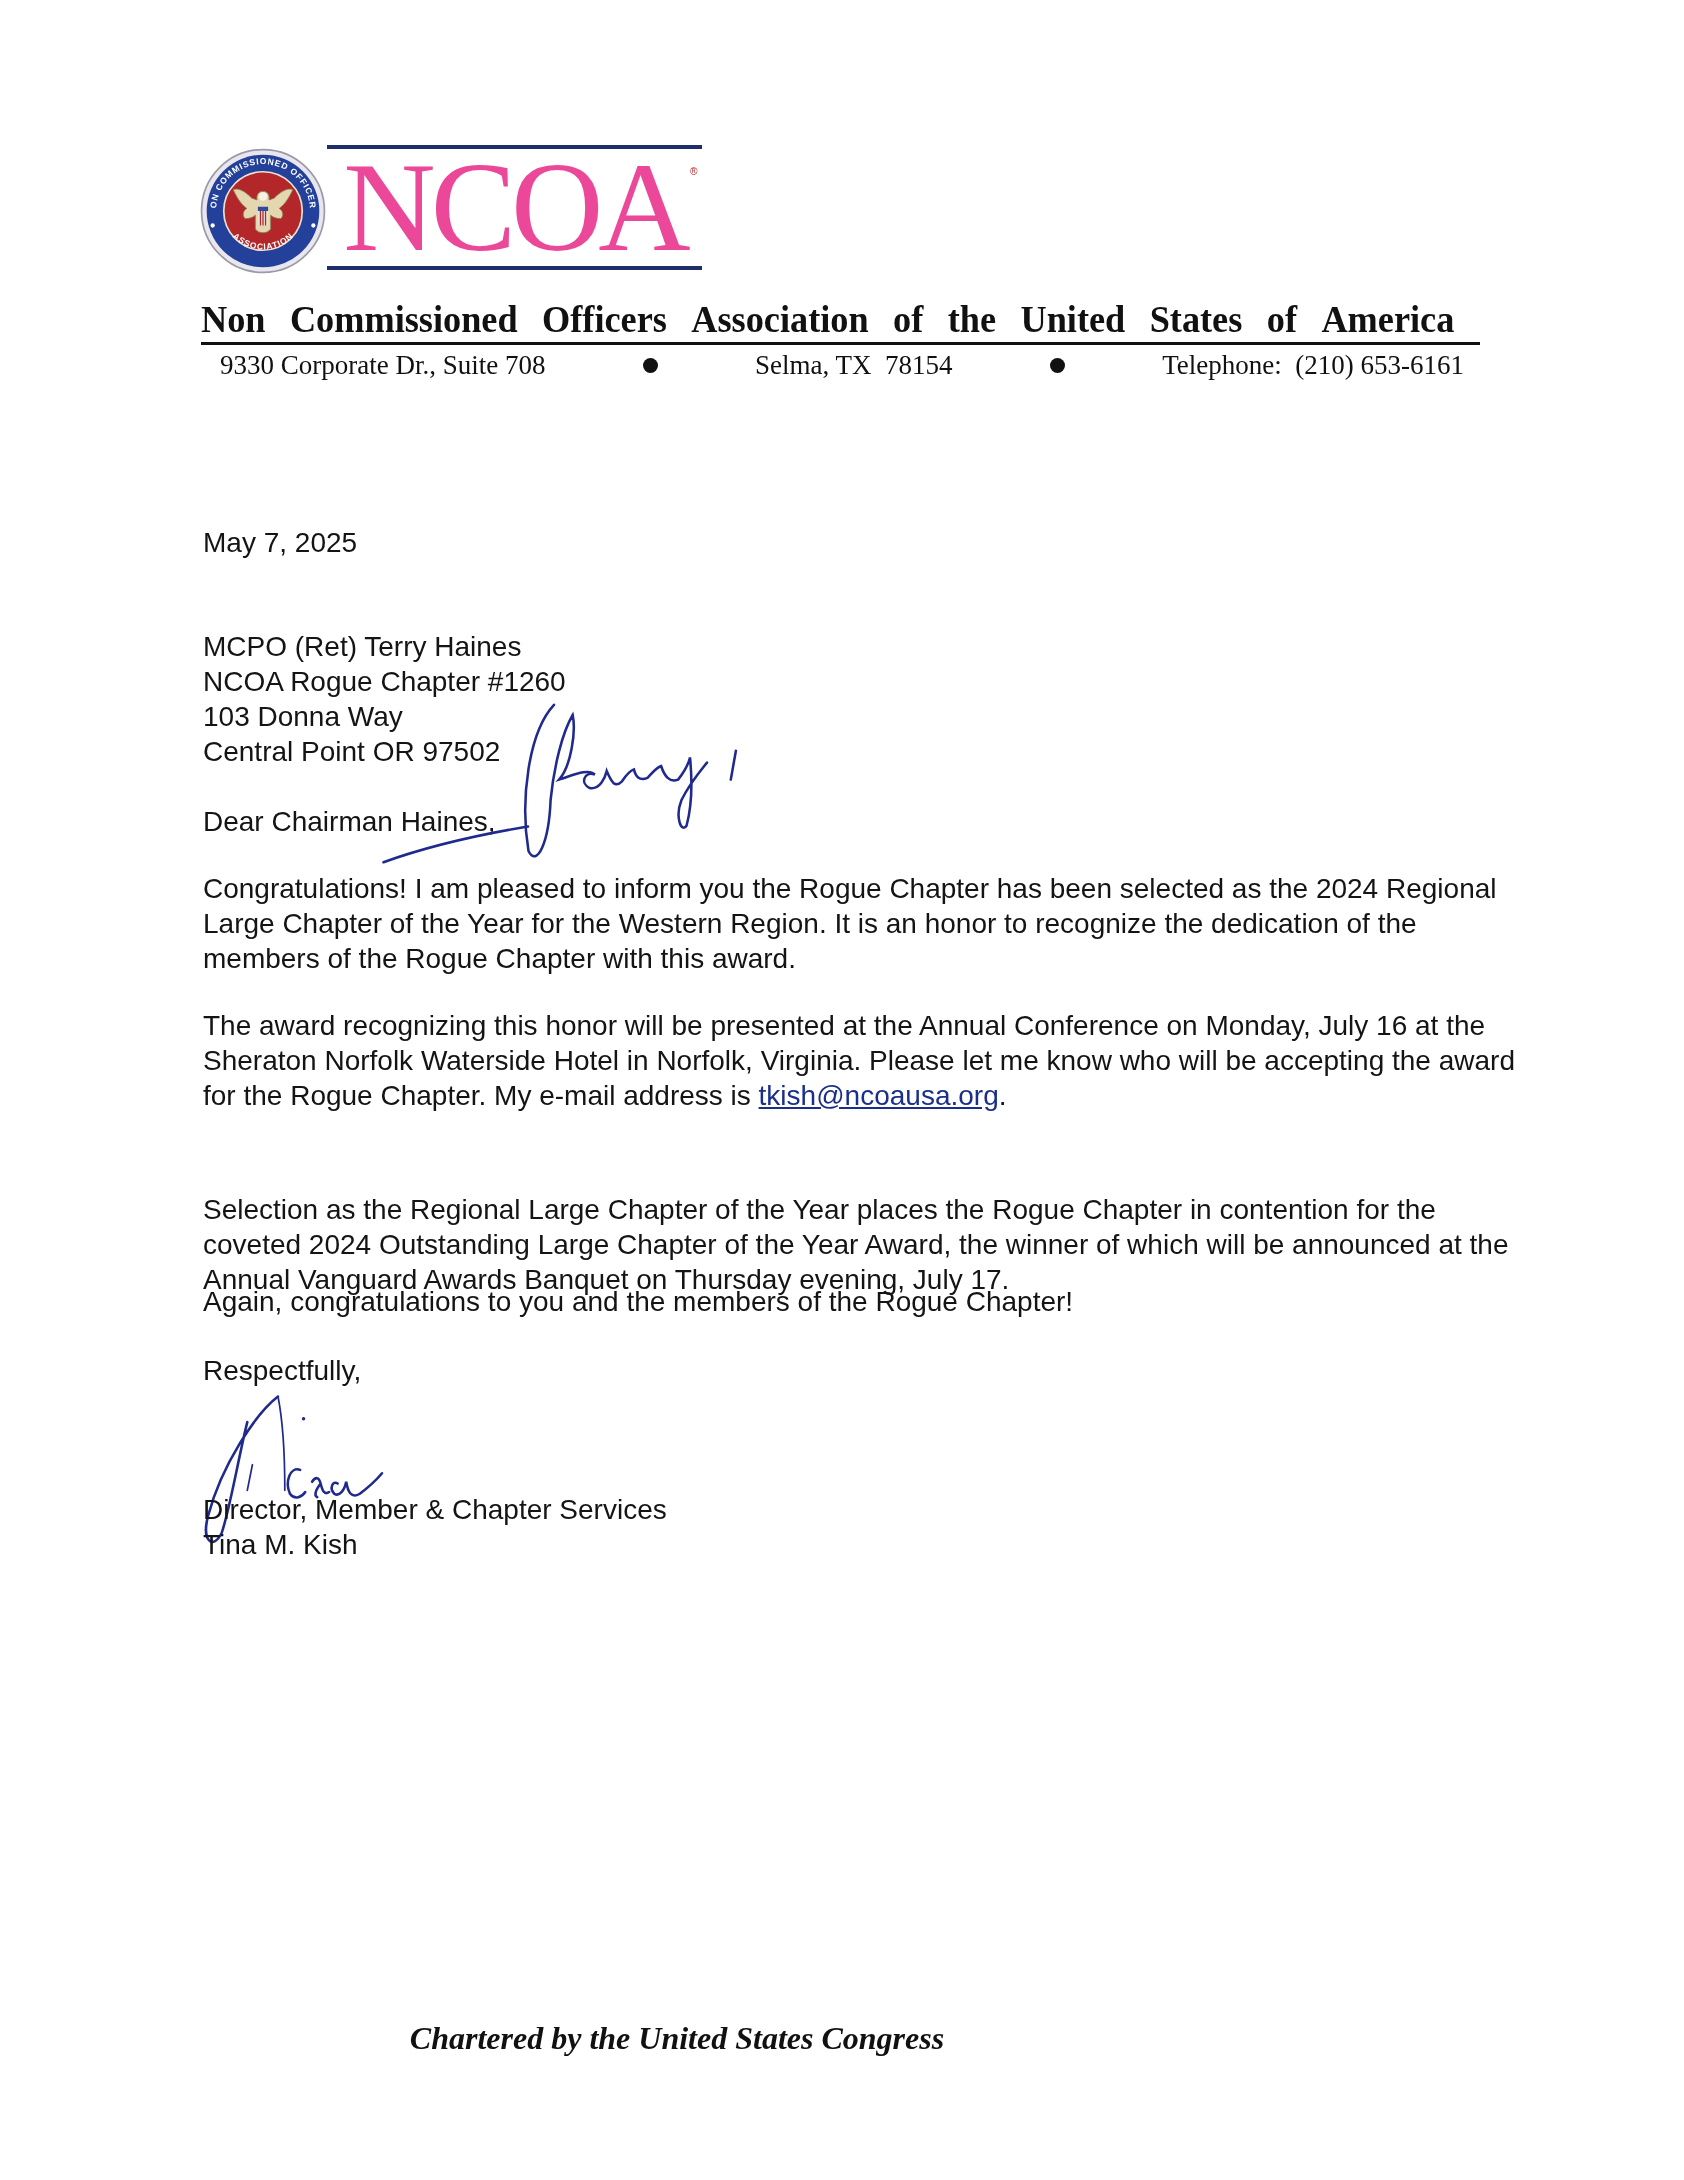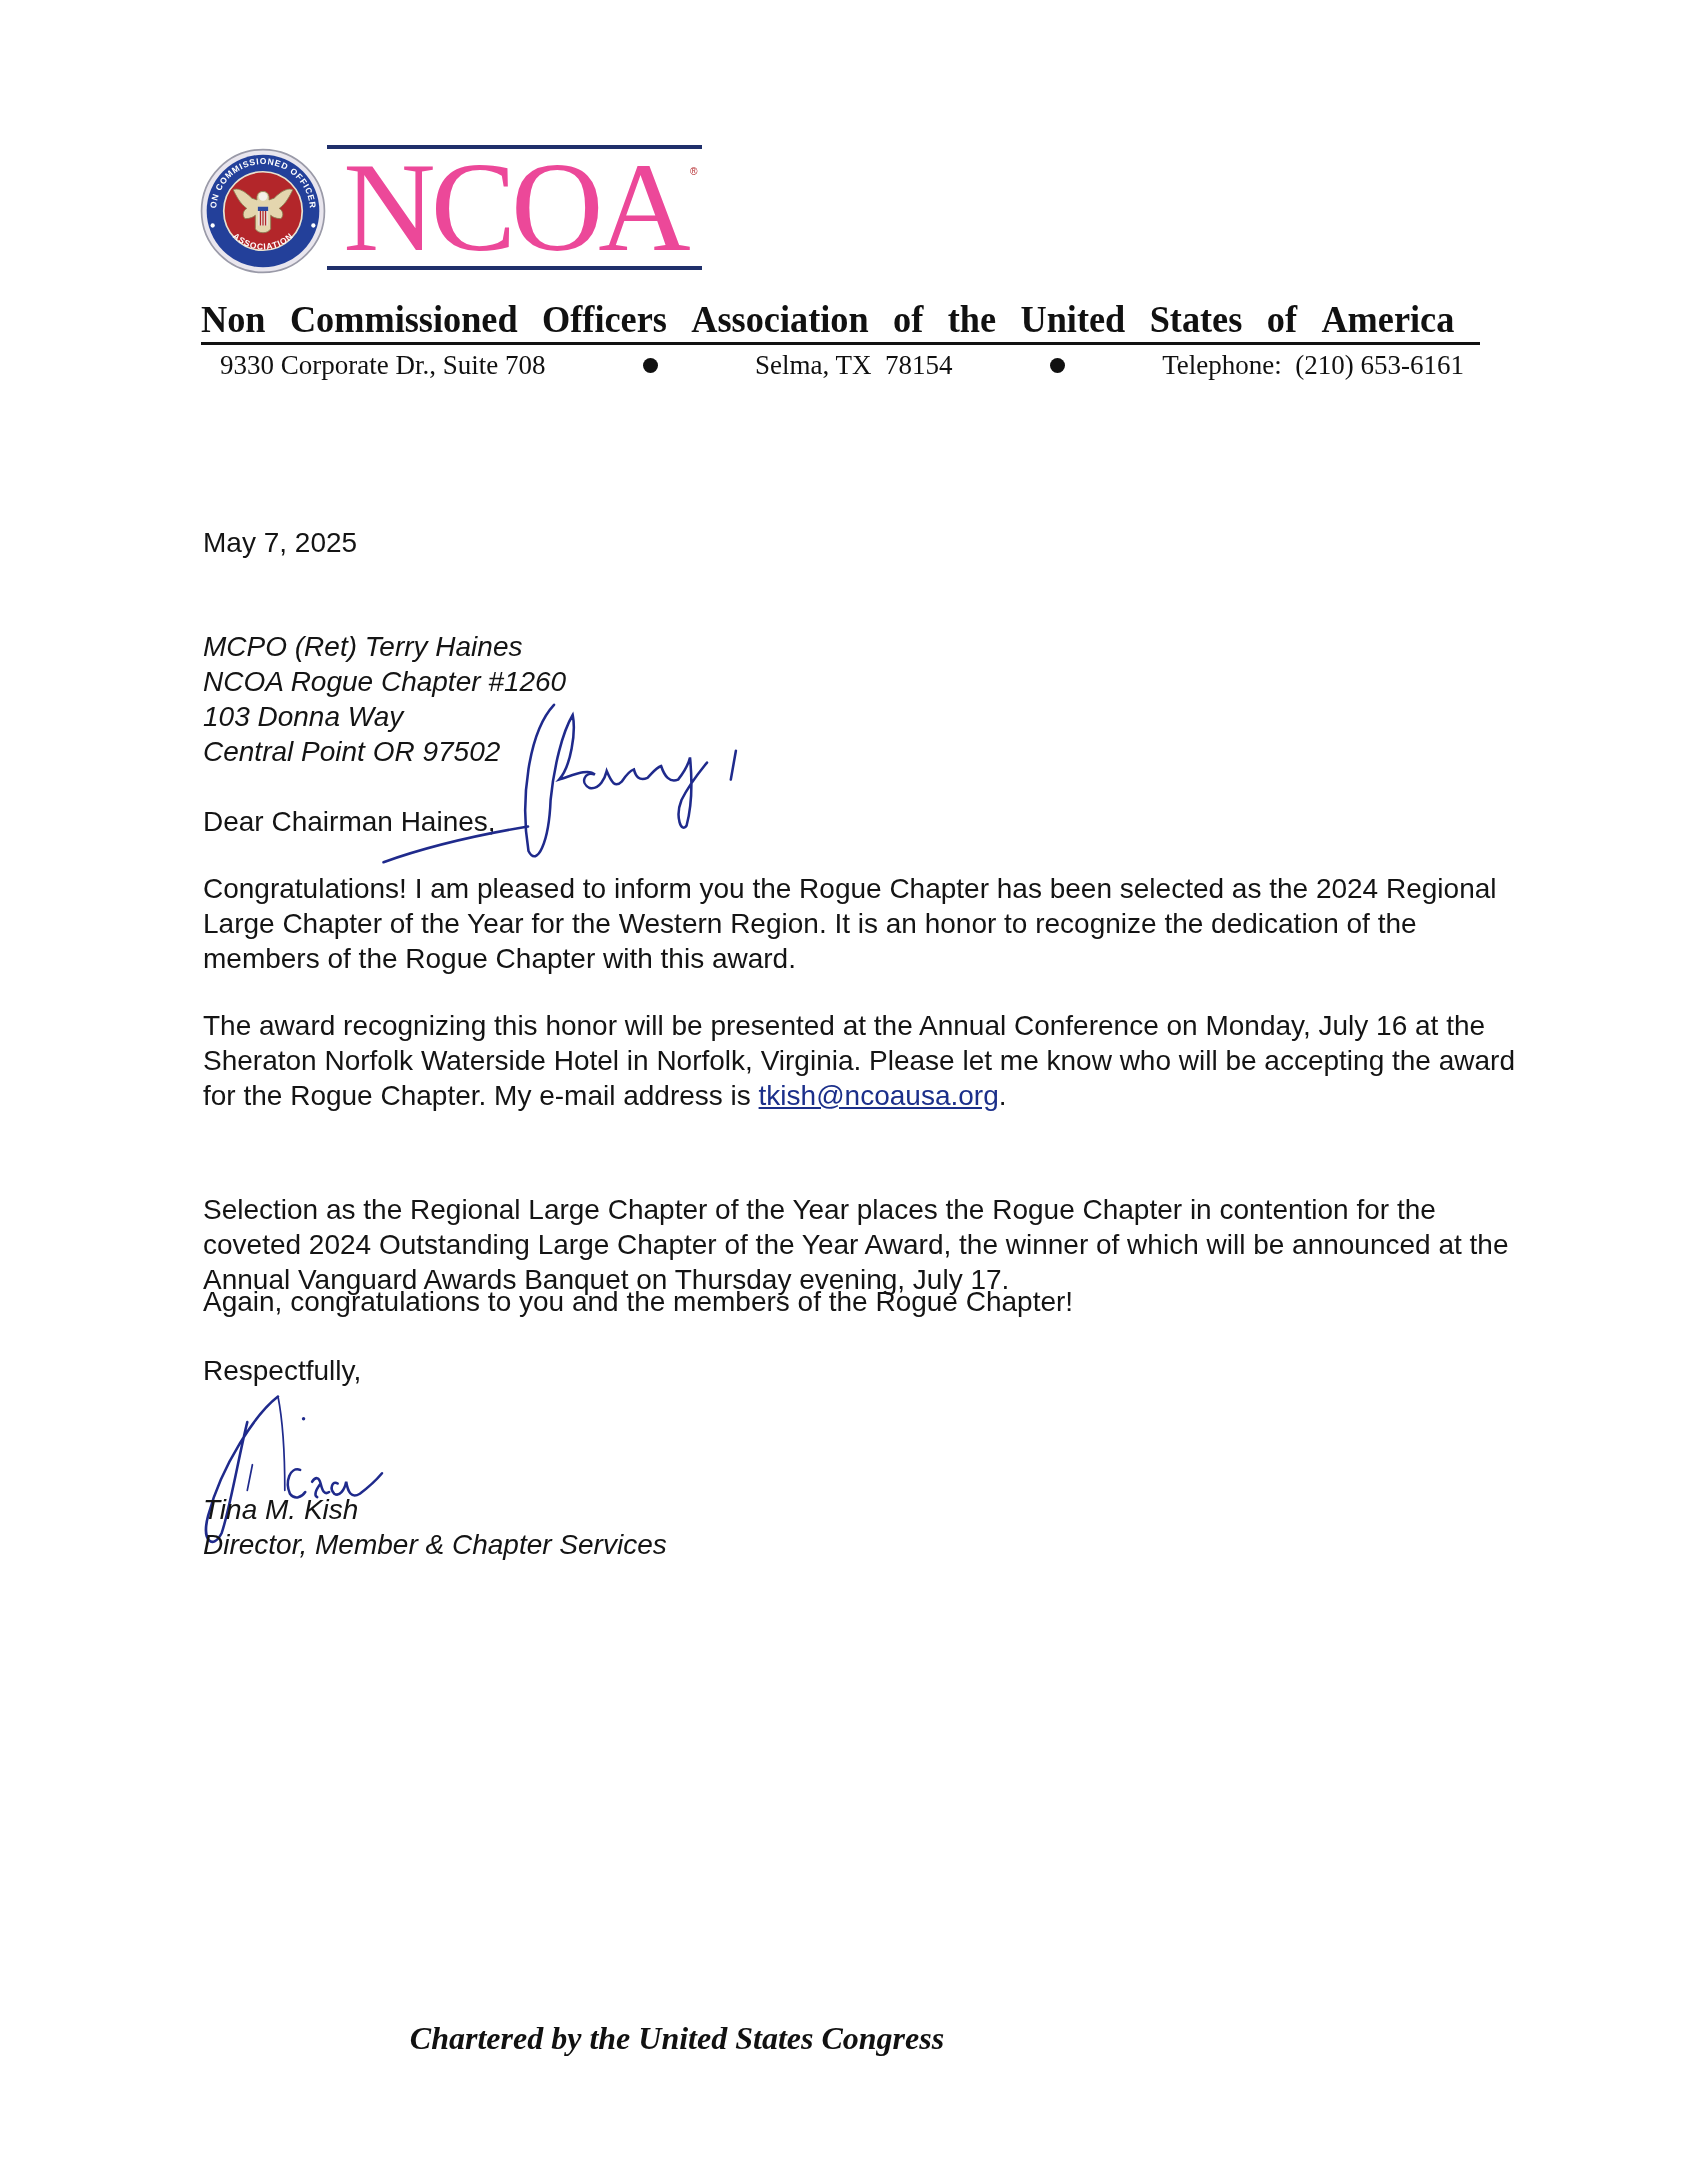--- a/index.html
+++ b/index.html
@@ -36,21 +36,21 @@
     display: flex; align-items: center; justify-content: space-between;
   }
   .bullet { width: 15.3px; height: 15.3px; border-radius: 50%; background: #111; display: inline-block; }
 
   
   .body-text {
     position: absolute; left: 203px; width: 1312px;
     font-family: "Liberation Sans", "DejaVu Sans", sans-serif;
     font-size: 28px; line-height: 35px; color: #141414;
   }
-  .body-text p { margin: 0; font-style: italic; }
+  .body-text p { margin: 0; }
   .date { top: 525px; }
   .recipient { top: 629px; }
   .salutation { top: 804px; }
   .para1 { top: 871px; }
   .para2 { top: 1008px; }
   .para3 { top: 1192px; }
   .para4 { top: 1284px; }
   .closing { top: 1353px; }
   .sig-block { top: 1492px; }
   .email-link { color: #1b2f8a; text-decoration: underline; }
@@ -156,19 +156,19 @@
   <svg class="handwriting hw-tina" viewBox="0 0 280 190">
     <path d="M 96 10 C 70 30 30 90 14 150 C 6 180 20 190 30 170 C 40 140 50 80 60 40" fill="none" stroke="#1f2a8c" stroke-width="3" stroke-linecap="round"></path>
     <path d="M 96 10 C 100 30 104 70 104 120" fill="none" stroke="#1f2a8c" stroke-width="2" stroke-linecap="round"></path>
     <path d="M 60 120 L 66 90" fill="none" stroke="#1f2a8c" stroke-width="2" stroke-linecap="round"></path>
     <circle cx="126" cy="36" r="2" fill="#1f2a8c"></circle>
     <path d="M 122 96 C 110 92 104 110 110 124 C 116 132 124 128 128 122" fill="none" stroke="#1f2a8c" stroke-width="3" stroke-linecap="round"></path>
     <path d="M 136 110 C 140 104 144 104 146 112 C 148 120 150 126 156 122 M 146 112 C 140 120 138 126 142 128" fill="none" stroke="#1f2a8c" stroke-width="3" stroke-linecap="round"></path>
     <path d="M 166 112 C 160 108 156 118 162 124 C 168 128 174 120 176 110 C 178 122 182 130 192 124 C 200 118 208 112 218 100" fill="none" stroke="#1f2a8c" stroke-width="3" stroke-linecap="round"></path>
   </svg>
   <div class="body-text sig-block">
+    <p>Director, Member &amp; Chapter Services</p>
     <p>Tina M. Kish</p>
-    <p>Director, Member &amp; Chapter Services</p>
   </div>
 
   <div class="footer">Chartered by the United States Congress</div>
 </div>
 
 
 </body></html>

